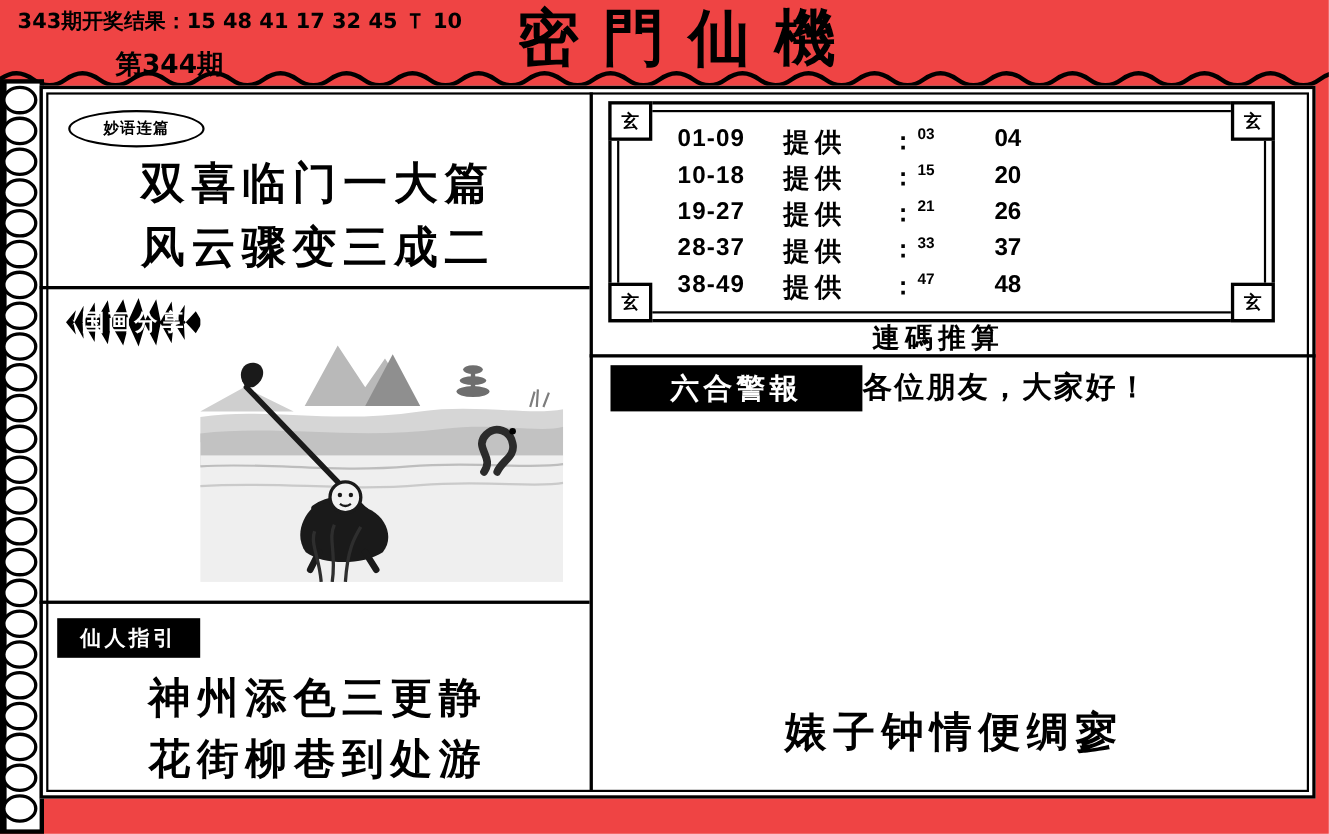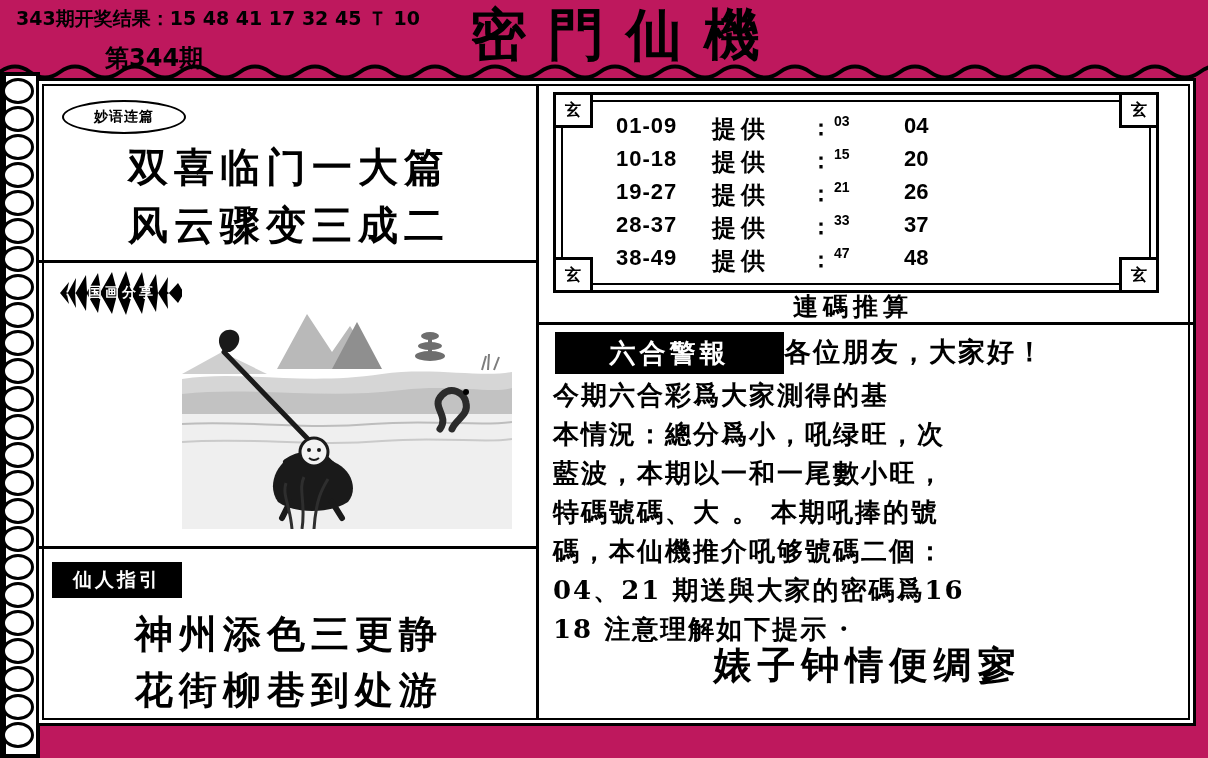--- a/index.html
+++ b/index.html
@@ -5,21 +5,21 @@
   html,body{margin:0;padding:0;}
   body{
     width:1208px;height:758px;
     background:#ffffff;
     font-family:"DejaVu Sans","Liberation Sans",sans-serif;
     overflow:hidden;
     position:relative;
   }
   .page{
     position:absolute;inset:0;
-    background:#be185d;
+    background:#ef4444;
     padding-left:28px;
   }
 
   
   .header{
     position:absolute;left:0;top:0;width:1208px;height:72px;
   }
   .draw-result{
     position:absolute;left:16px;top:6px;
     font-size:19px;font-weight:bold;color:#000;
@@ -99,21 +99,21 @@
   }
 
   .hline{position:absolute;background:#000;height:3px;}
 
   .starburst{
     position:absolute;left:18px;top:186px;width:124px;height:46px;
   }
   .starburst-label{
     position:absolute;left:0;top:0;width:124px;height:46px;
     display:flex;align-items:center;justify-content:center;
-    color:#fff;font-size:14px;font-weight:bold;letter-spacing:3px;
+    color:#fff;font-size:21px;font-weight:bold;letter-spacing:3px;
     font-family:"DejaVu Serif","Liberation Serif",serif;
   }
 
   .illus{
     position:absolute;left:140px;top:190px;width:330px;height:255px;
   }
 
   .tag-box{
     position:absolute;left:10px;top:478px;width:130px;height:36px;
     background:#000;display:flex;align-items:center;justify-content:center;
@@ -377,26 +377,17 @@
     <div class="subtitle">連碼推算</div>
 
     <div class="hline" style="left:-3px;top:238px;width:660px;"></div>
 
     <div class="alert-box">
       <span>六合警報</span>
     </div>
 
     <div class="greeting">各位朋友，大家好！</div>
 
-    <div class="body-text">
-      <div>今期六合彩爲大家測得的基</div>
-      <div>本情況：總分爲小，吼绿旺，次</div>
-      <div>藍波，本期以一和一尾數小旺，</div>
-      <div>特碼號碼、大 。 本期吼捧的號</div>
-      <div>碼，本仙機推介吼够號碼二個：</div>
-      <div>04、21  期送與大家的密碼爲16</div>
-      <div>18 注意理解如下提示 ·</div>
-    </div>
 
     <div class="bottom-line">婊子钟情便绸寥</div>
   </div>
 
 </div>
 
 </body></html>

